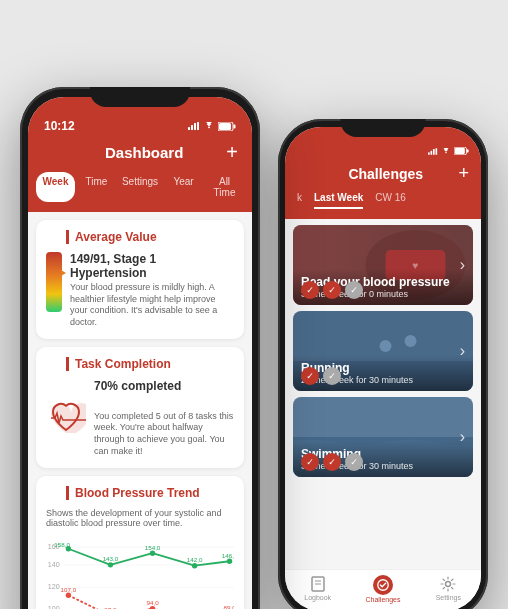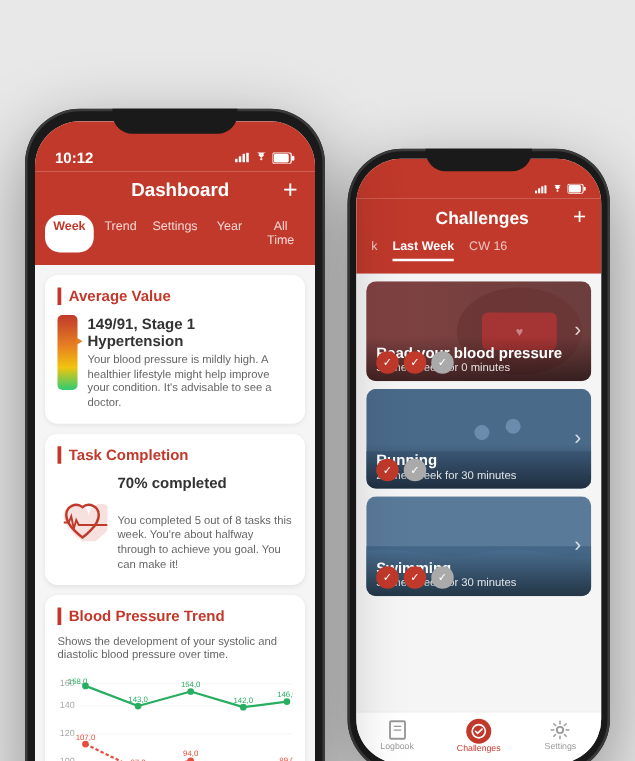--- a/index.html
+++ b/index.html
@@ -162,20 +162,21 @@
       padding: 10px;
       box-shadow: 0 1px 4px rgba(0,0,0,0.08);
     }
     .card-title {
       font-size: 12px;
       font-weight: 700;
       color: #c0392b;
       margin-bottom: 8px;
       border-left: 3px solid #c0392b;
       padding-left: 6px;
+      margin-left: 20px;
     }
 
     
     .avg-row {
       display: flex;
       align-items: flex-start;
       gap: 8px;
     }
     .bp-indicator {
       width: 16px;
@@ -413,21 +414,21 @@
       </div>
 
       <div class="app-header">
         <div class="header-spacer"></div>
         <span class="title">Dashboard</span>
         <span class="plus">+</span>
       </div>
 
       <div class="period-tabs">
         <div class="period-tab active">Week</div>
-        <div class="period-tab">Trend</div>
+        <div class="period-tab">Time</div>
         <div class="period-tab">Settings</div>
         <div class="period-tab">Year</div>
         <div class="period-tab">All Time</div>
       </div>
 
       <div class="content">
 
         <div class="card">
           <div class="card-title">Average Value</div>
           <div class="avg-row">

